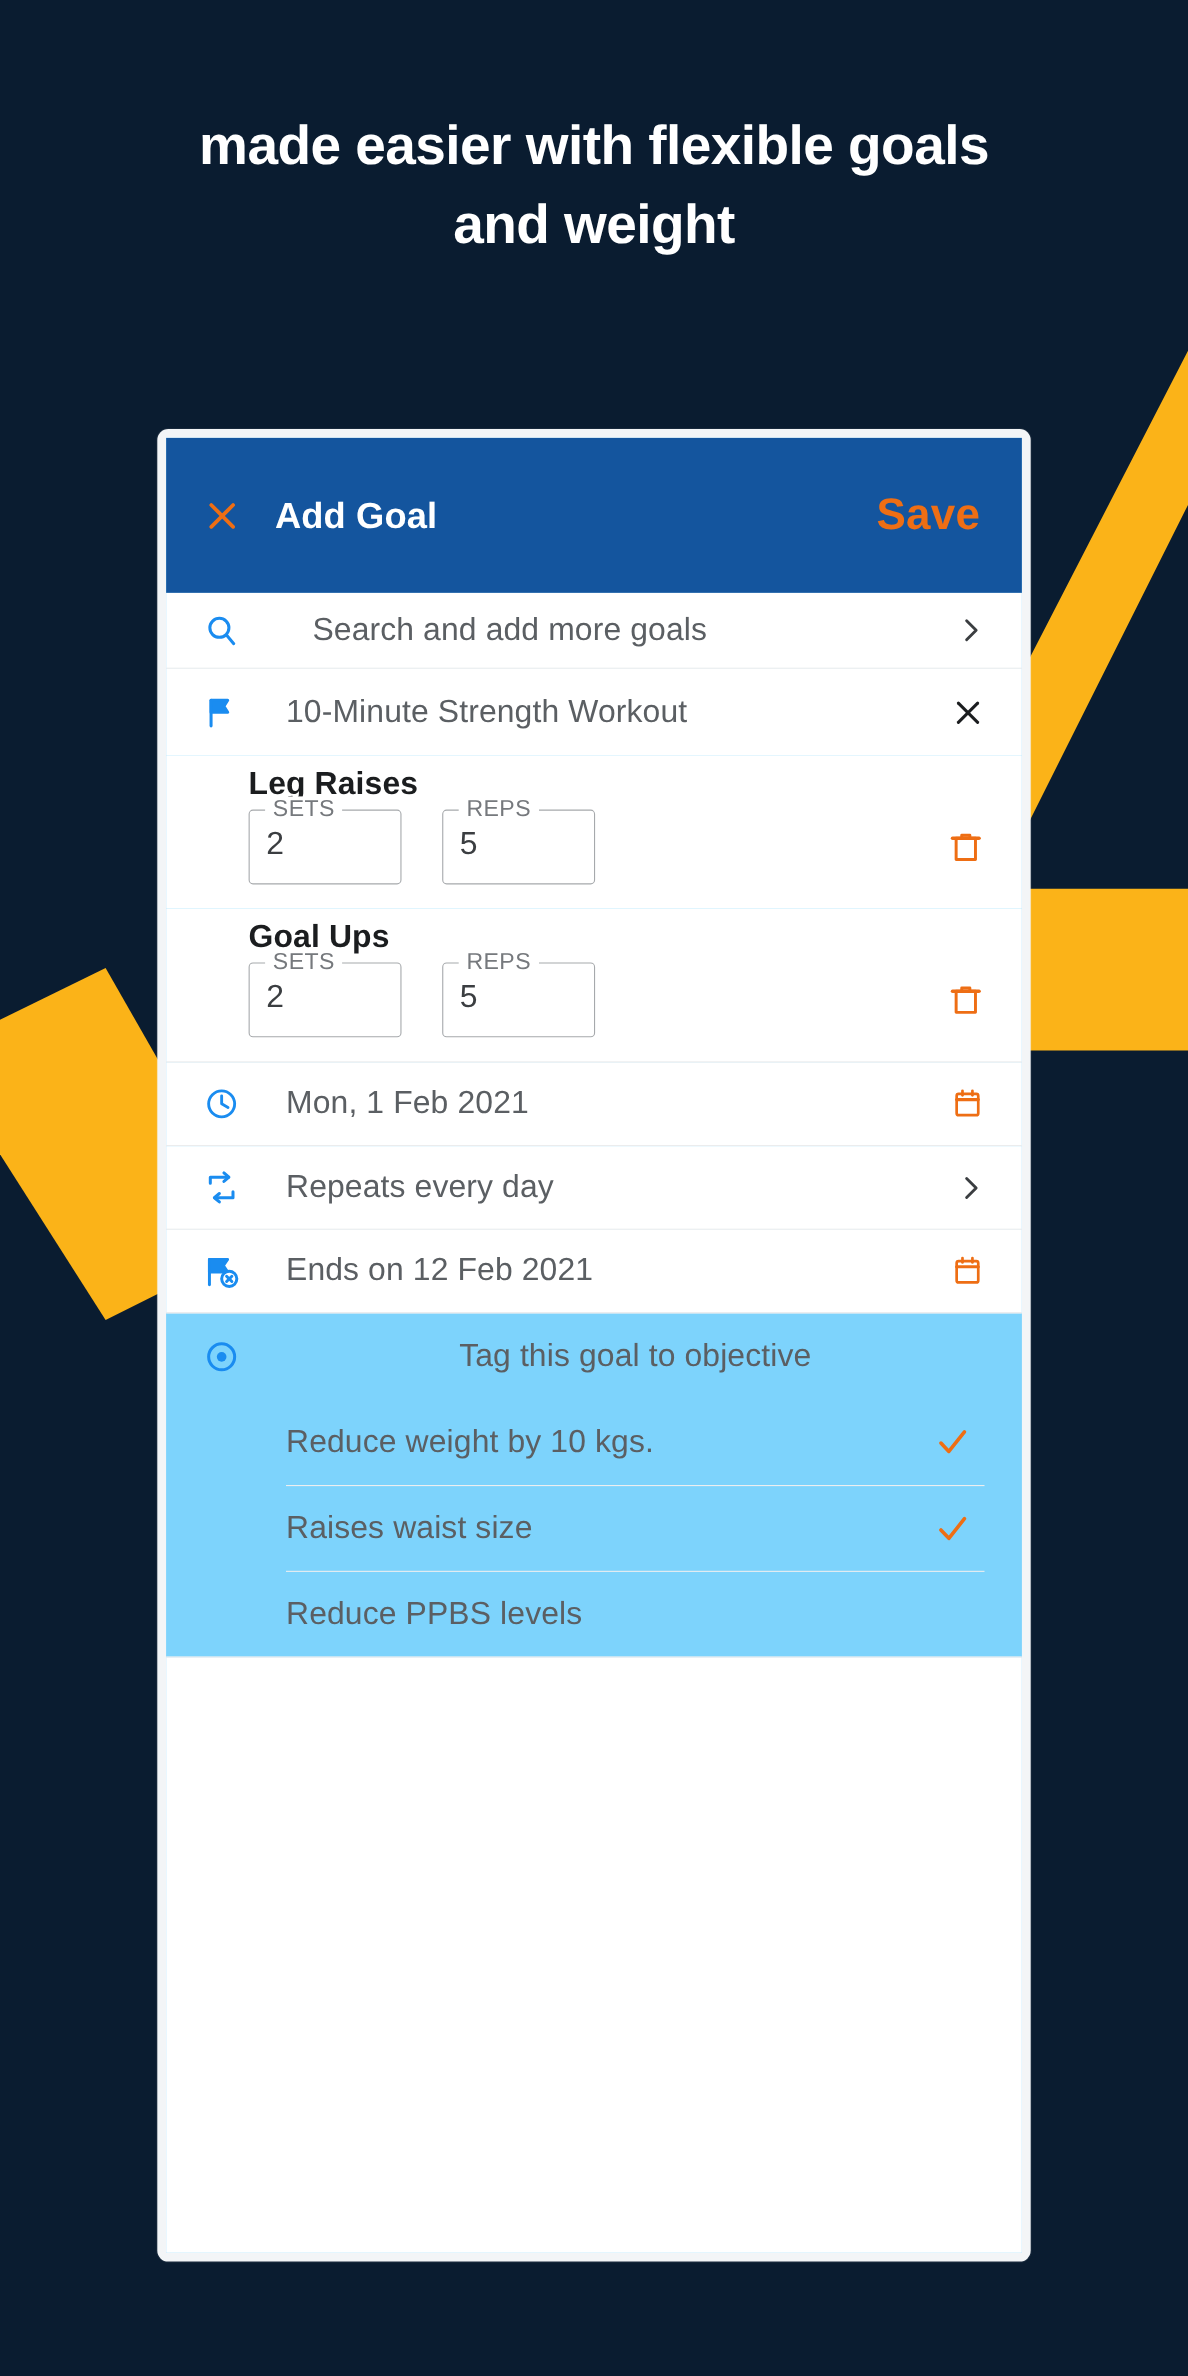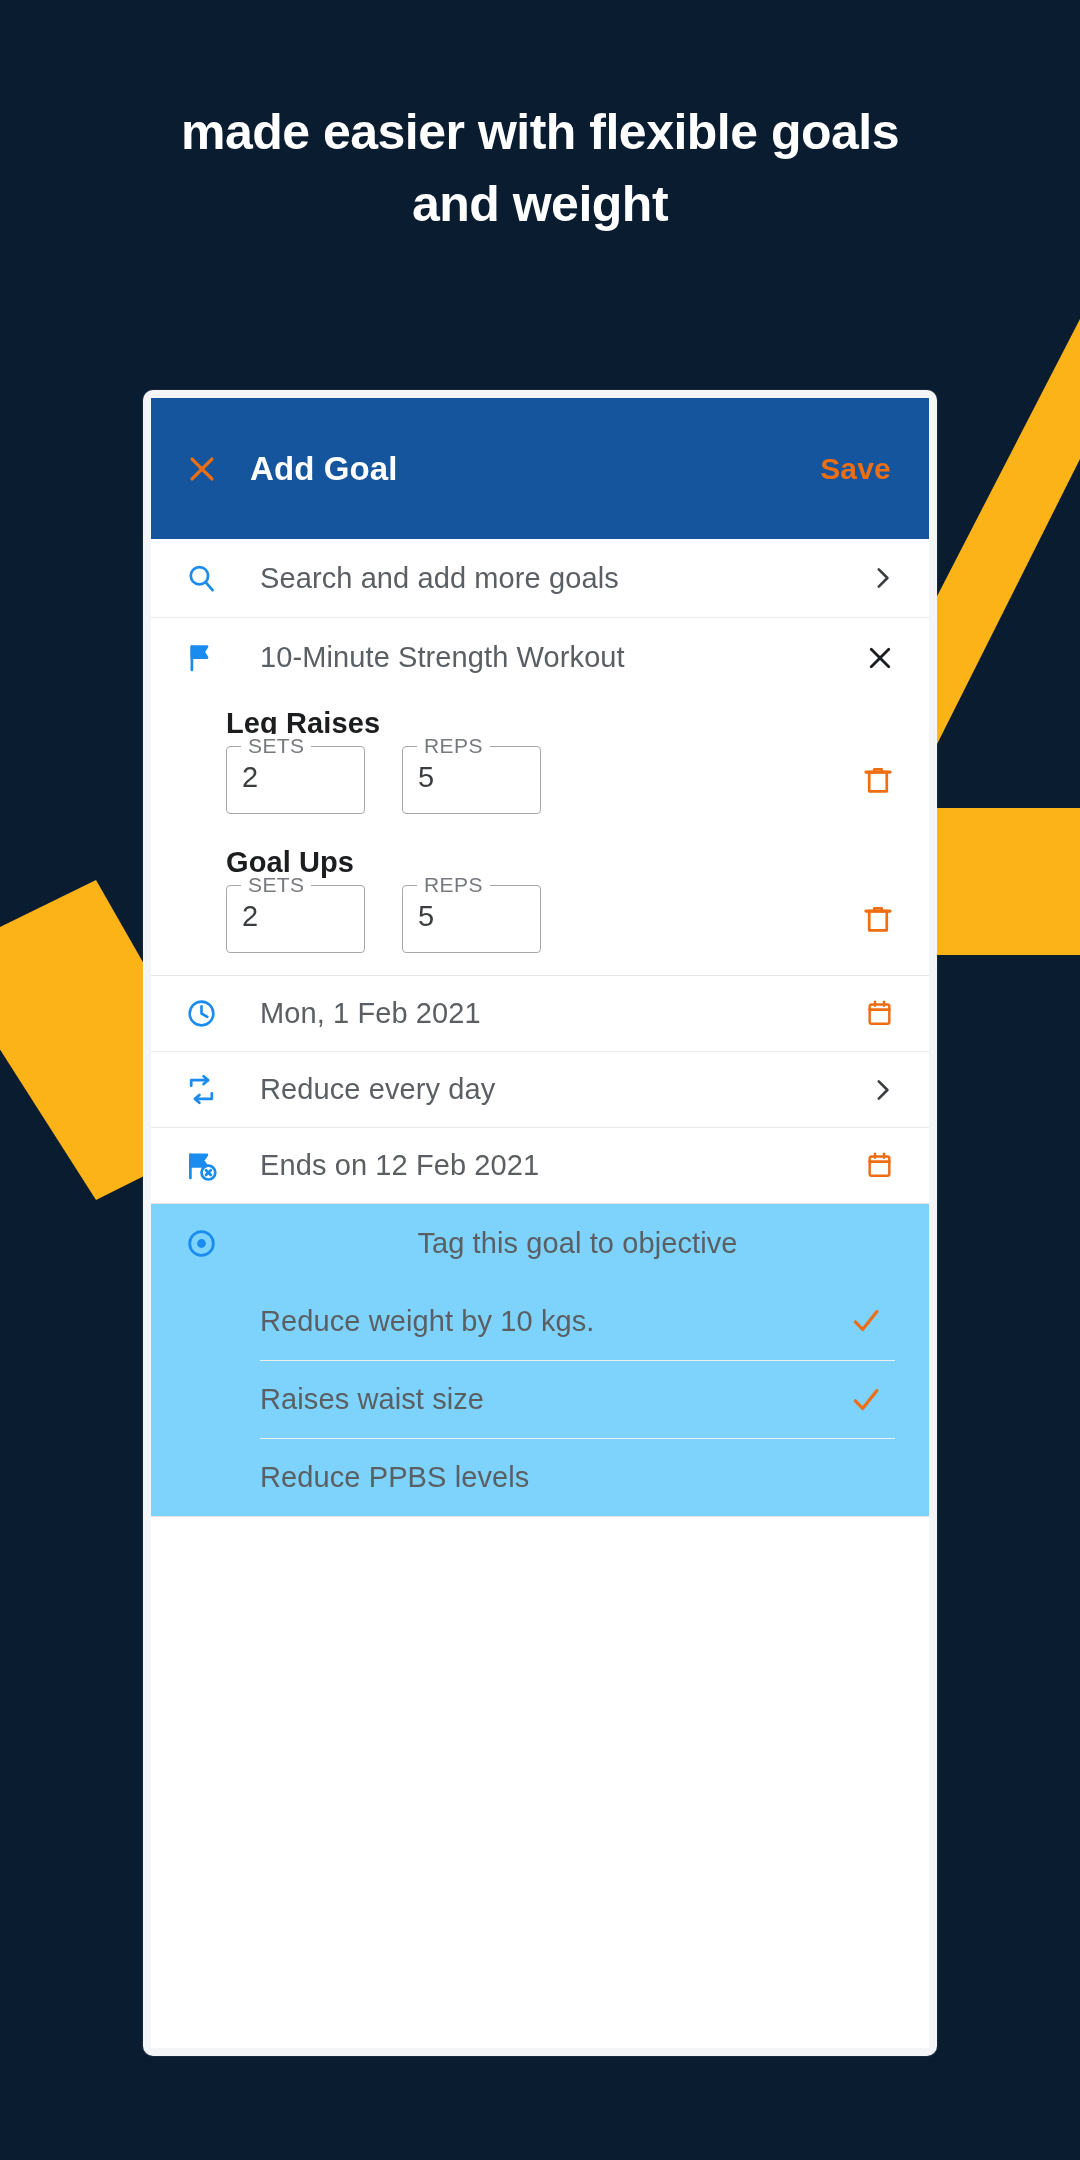--- a/index.html
+++ b/index.html
@@ -77,21 +77,21 @@
     flex: 1;
   }
   .appbar-title {
     color: #ffffff;
     font-size: 33px;
     font-weight: 700;
     letter-spacing: 0.1px;
   }
   .save-btn {
     color: #ee6e14;
-    font-size: 30px;
+    font-size: 40px;
     font-weight: 700;
     letter-spacing: 0.2px;
   }
 
   
   .row {
     display: flex;
     align-items: center;
     padding: 0 34px;
     box-sizing: border-box;
@@ -114,21 +114,21 @@
     padding-left: 29px;
     letter-spacing: 0.1px;
   }
   .row-trailing {
     display: flex;
     align-items: center;
     justify-content: flex-end;
     min-width: 40px;
   }
 
-  .search-row { height: 79px; }
+  .search-row { height: 69px; gap: 24px; }
   .goal-row   { height: 79px; }
   .date-row   { height: 76px; }
 
   
   .exercise {
     padding: 0 34px 0 34px;
     box-sizing: border-box;
     background: #ffffff;
   }
   .exercise-name {
@@ -335,21 +335,21 @@
 
     <div class="row date-row row-sep">
       <span class="row-icon">
         <svg width="33" height="33" viewBox="0 0 24 24" fill="none" stroke="#1a8cf0" stroke-width="2" stroke-linecap="round" stroke-linejoin="round">
           <polyline points="4.5,9.2 4.5,5.2 16.5,5.2"></polyline>
             <polyline points="13.5,2.4 16.8,5.2 13.5,8"></polyline>
           <polyline points="19.5,14.8 19.5,18.8 7.5,18.8"></polyline>
             <polyline points="10.5,21.6 7.2,18.8 10.5,16"></polyline>
         </svg>
       </span>
-      <span class="row-label">Reduce every day</span>
+      <span class="row-label">Repeats every day</span>
       <span class="row-trailing">
         <svg width="26" height="26" viewBox="0 0 24 24" fill="none" stroke="#3b3e41" stroke-width="2.4" stroke-linecap="round" stroke-linejoin="round">
           <polyline points="9,4 17,12 9,20"></polyline>
         </svg>
       </span>
     </div>
 
     <div class="row date-row sec-sep">
       <span class="row-icon">
         <svg width="36" height="36" viewBox="0 0 24 24" fill="none" stroke="#1a8cf0" stroke-width="1.8" stroke-linecap="round" stroke-linejoin="round">

